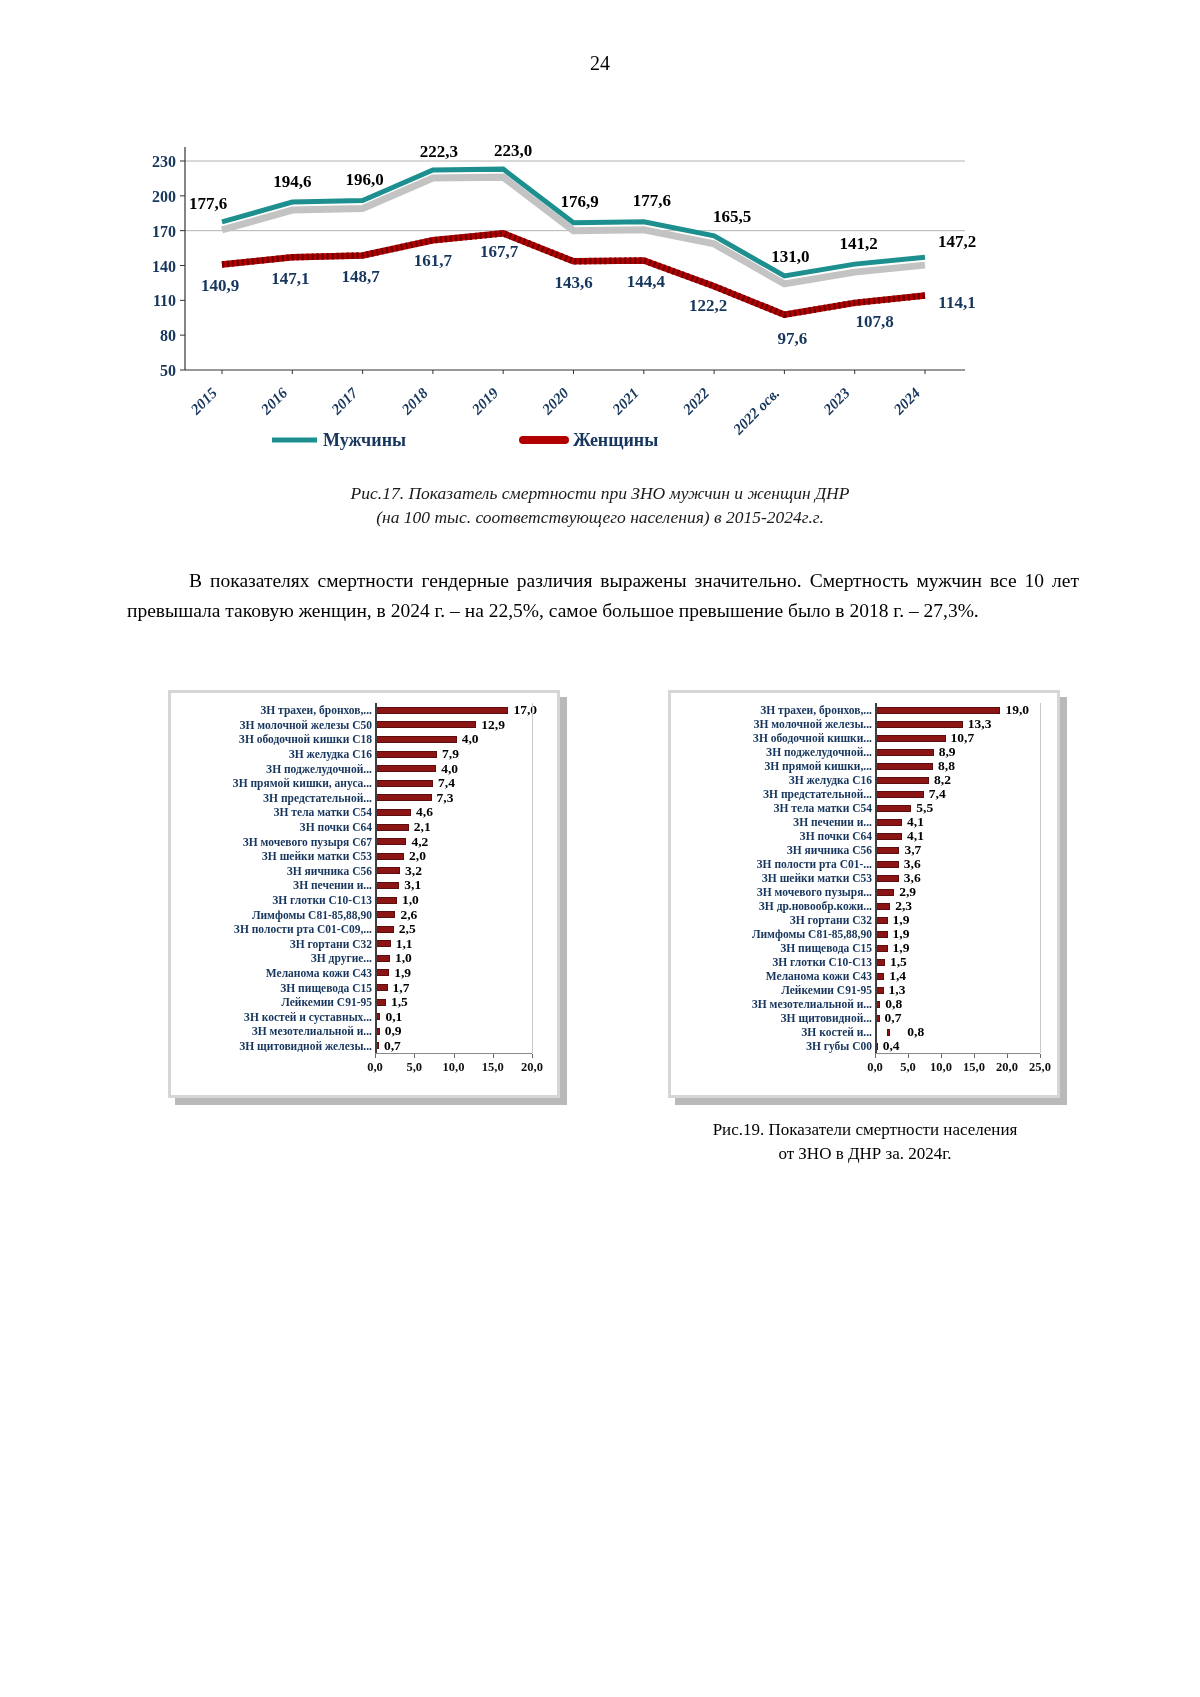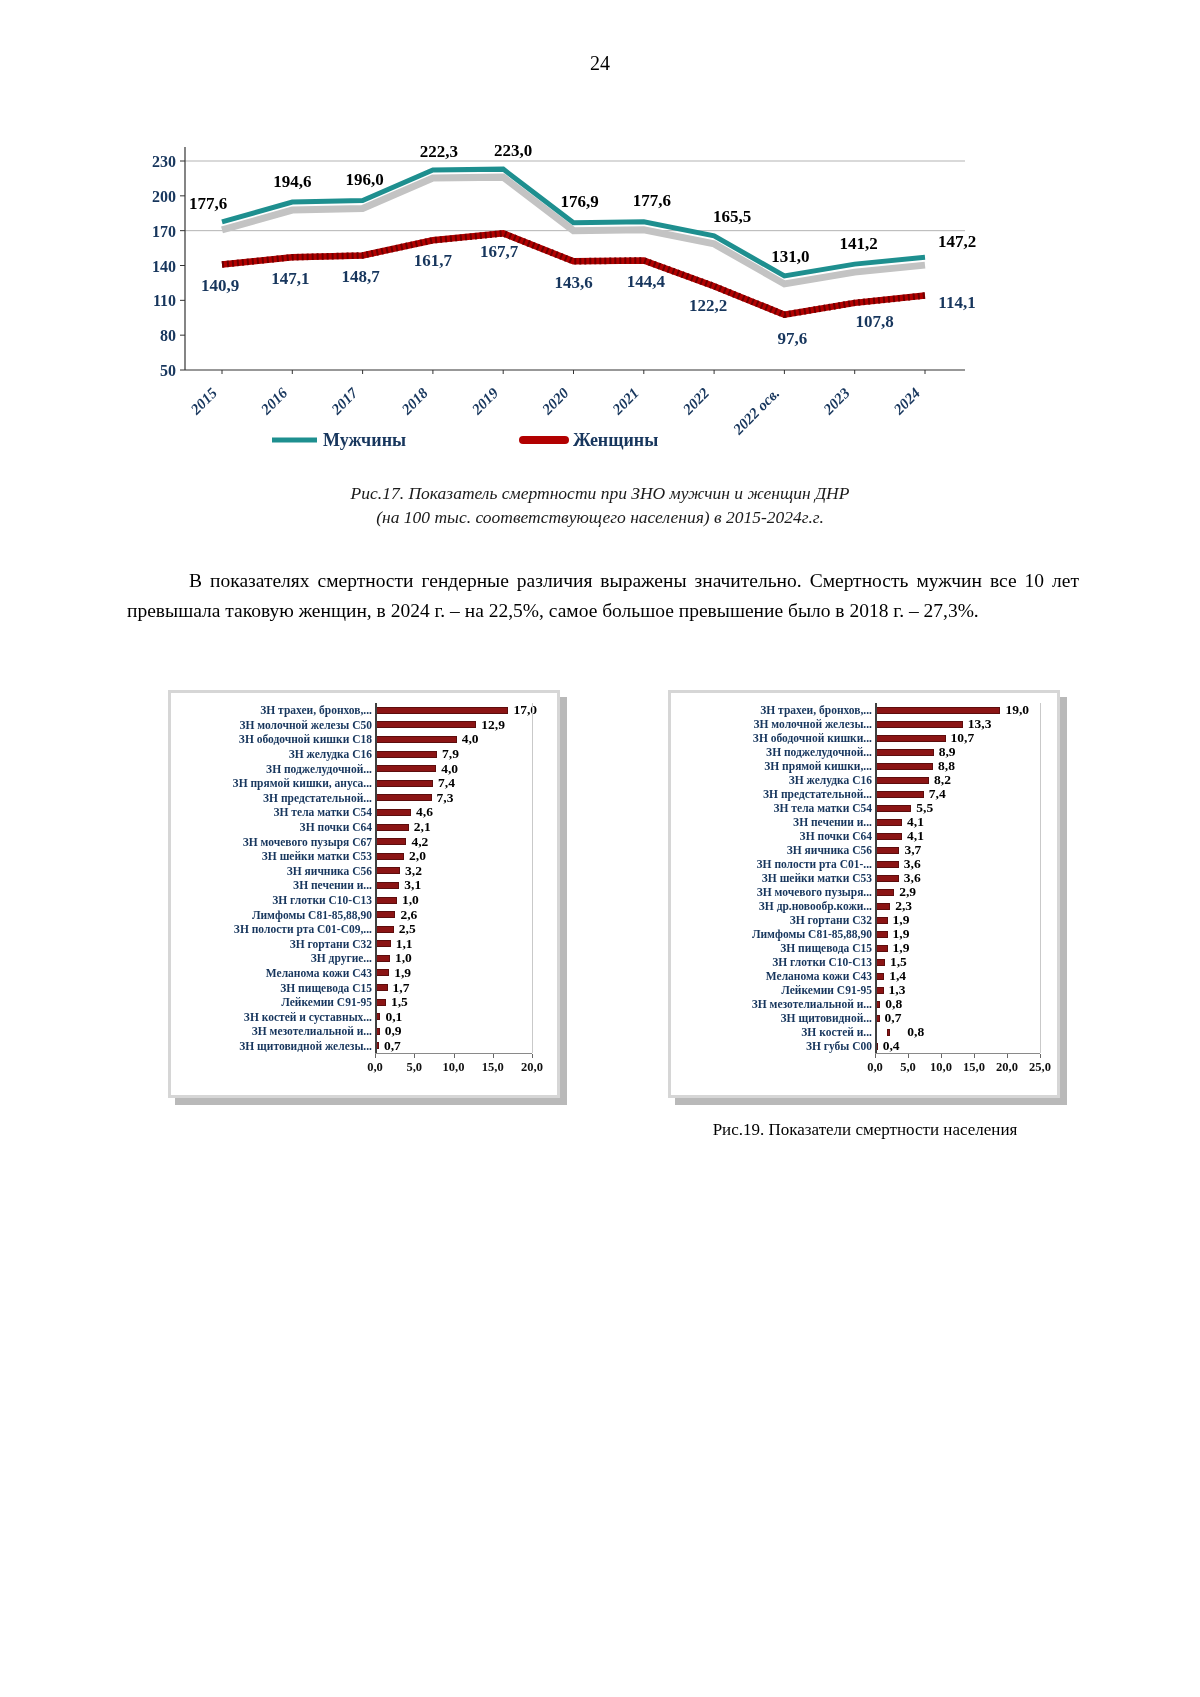--- a/index.html
+++ b/index.html
@@ -429,13 +429,14 @@
       <div class="btickmark" style="left: 165px;"></div>
       <span class="btick" style="left: 165px;">25,0</span>
     </div>
 </div>
 
 <div class="bar-caption left">
 </div>
 
 <div class="bar-caption right">
   <div>Рис.19.  Показатели смертности населения</div>
+  <div>от ЗНО в ДНР за. 2024г.</div>
 </div>
 
 </body></html>

